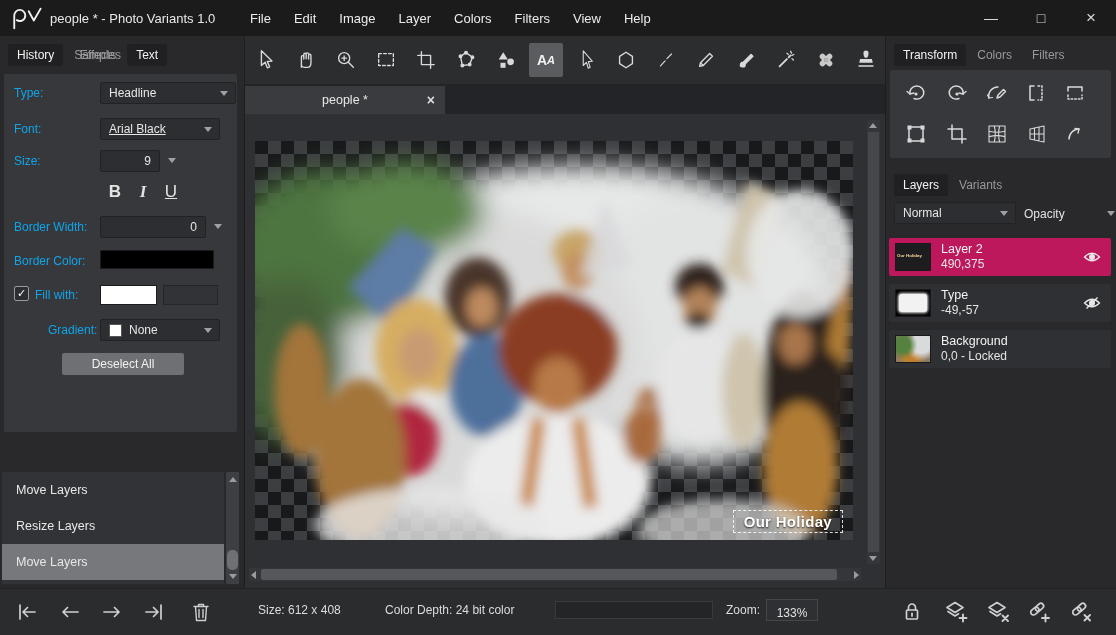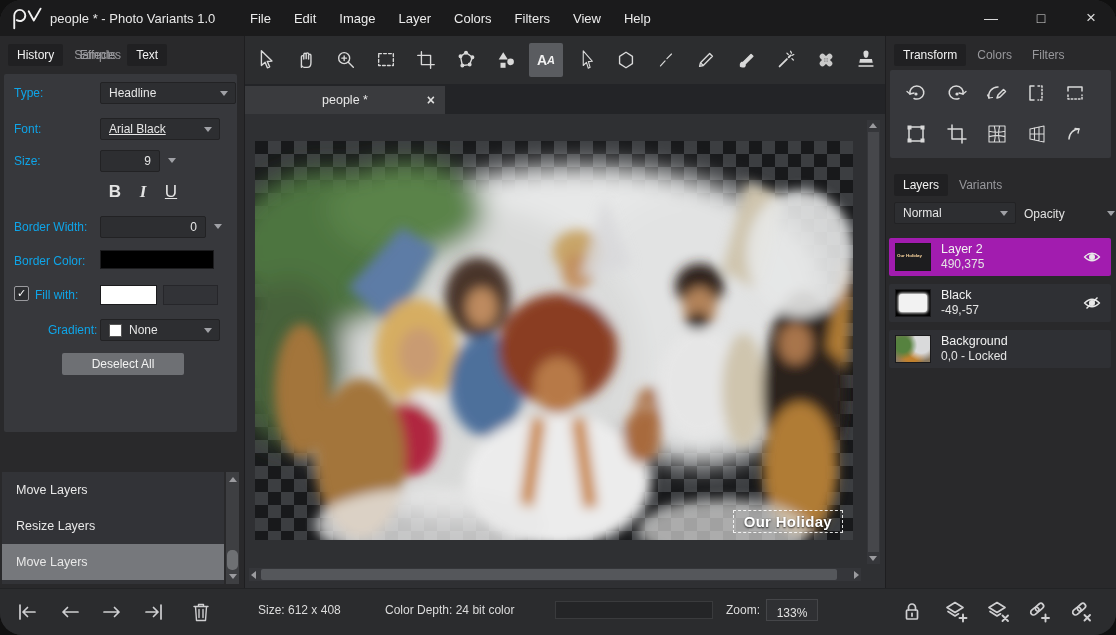--- a/index.html
+++ b/index.html
@@ -1,18 +1,18 @@
 <!DOCTYPE html>
 <html><head>
 <meta charset="utf-8">
 <style>
   * { margin:0; padding:0; box-sizing:border-box; }
   html,body { background:#111; }
   body { font-family:"Liberation Sans", sans-serif; color:#e2e2e2; }
-  #app { position:relative; width:1116px; height:635px; background:#29292b; overflow:hidden; user-select:none;border-radius:22px; }
+  #app { position:relative; width:1116px; height:635px; background:#29292b; overflow:hidden; user-select:none; }
 
   
   #titlebar { position:absolute; left:0; top:0; width:1116px; height:36px; background:#1b1b1c; display:flex; align-items:center; }
   .logo { margin-left:10px; width:34px; height:26px; }
   .app-title { margin-left:6px; font-size:13px; color:#e8e8e8; }
   .menubar { position:absolute; left:250px; top:0; height:36px; display:flex; align-items:center; gap:23px; font-size:13px; color:#ececec; }
   .menu-item { cursor:default; }
   .win-controls { position:absolute; right:0; top:0; height:36px; display:flex; }
   .win-btn { width:50px; height:36px; display:flex; align-items:center; justify-content:center; font-size:14px; color:#d8d8d8; }
 
@@ -70,21 +70,21 @@
   #transform-grid { position:absolute; left:4px; top:34px; width:221px; height:88px; background:#37383c; border-radius:2px; }
   .tgrid-icon { position:absolute; width:30px; height:30px; display:flex; align-items:center; justify-content:center; }
   .tgrid-icon svg { stroke:#d9d9d9; fill:none; stroke-width:1.5; stroke-linecap:round; stroke-linejoin:round; }
   #layers-tabs { position:absolute; left:8px; top:138px; }
   #blend-select { position:absolute; left:8px; top:166px; width:122px; }
   #opacity-label { position:absolute; left:138px; top:171px; font-size:12px; color:#e2e2e2; }
   #opacity-box { position:absolute; left:185px; top:166px; width:32px; height:22px; background:#2d2e31; border:1px solid #222224; border-radius:2px; display:flex; align-items:center; justify-content:center; font-size:12px;margin-top:44px; }
   #opacity-caret { position:absolute; left:221px; top:175px; }
   #layers-list { position:absolute; left:3px; top:202px; width:222px; }
   .layer-row { position:relative; height:38px; margin-bottom:8px; background:#2f3034; border-radius:2px; display:flex; align-items:center; }
-  .layer-row.selected { background:#a21caf; }
+  .layer-row.selected { background:#be185d; }
   .layer-thumb { width:36px; height:28px; margin-left:6px; border:1px solid #1a1a1c; background:#161616; position:relative; overflow:hidden; flex:none; }
   .layer-texts { margin-left:10px; line-height:1.25; }
   .layer-name { font-size:12.5px; color:#f2f2f2; }
   .layer-pos { font-size:12px; color:#e4e4e4; }
   .layer-eye { position:absolute; right:10px; top:12px; }
   .thumb-holiday { position:absolute; left:1px; top:9px; width:60px; font-size:8px; font-weight:bold; color:#ffd9a0; transform:scale(.55); transform-origin:0 0; white-space:nowrap; }
   .thumb-mask { position:absolute; left:3px; top:4px; right:3px; bottom:4px; background:#f2f2f2; border-radius:3px; box-shadow:0 0 3px 1px #f2f2f2; }
   .thumb-photo { position:absolute; inset:0; background:
       radial-gradient(circle at 20% 35%, #56823f 0 22%, transparent 45%),
       radial-gradient(circle at 75% 30%, #d9dadb 0 30%, transparent 55%),
@@ -490,21 +490,21 @@
               <path d="M1.5 7 Q9 -0.5 16.5 7 Q9 14.5 1.5 7 Z"></path>
               <circle cx="9" cy="7" r="2.4" fill="#e8e8e8"></circle>
             </svg>
         </span>
       </div>
       <div class="layer-row">
         <div class="layer-thumb" style="background:#000;">
           <div class="thumb-mask"></div>
         </div>
         <div class="layer-texts">
-          <div class="layer-name">Black</div>
+          <div class="layer-name">Type</div>
           <div class="layer-pos">-49,-57</div>
         </div>
         <span class="layer-eye">
           <svg width="18" height="14" viewBox="0 0 18 14" fill="none" stroke="#e8e8e8" stroke-width="1.2">
               <path d="M1.5 7 Q9 -0.5 16.5 7 Q9 14.5 1.5 7 Z"></path>
               <circle cx="9" cy="7" r="2.4" fill="#e8e8e8"></circle>
               <path d="M3.5 12.5 L14.5 1.5" stroke-width="1.5"></path>
             </svg>
         </span>
       </div>

